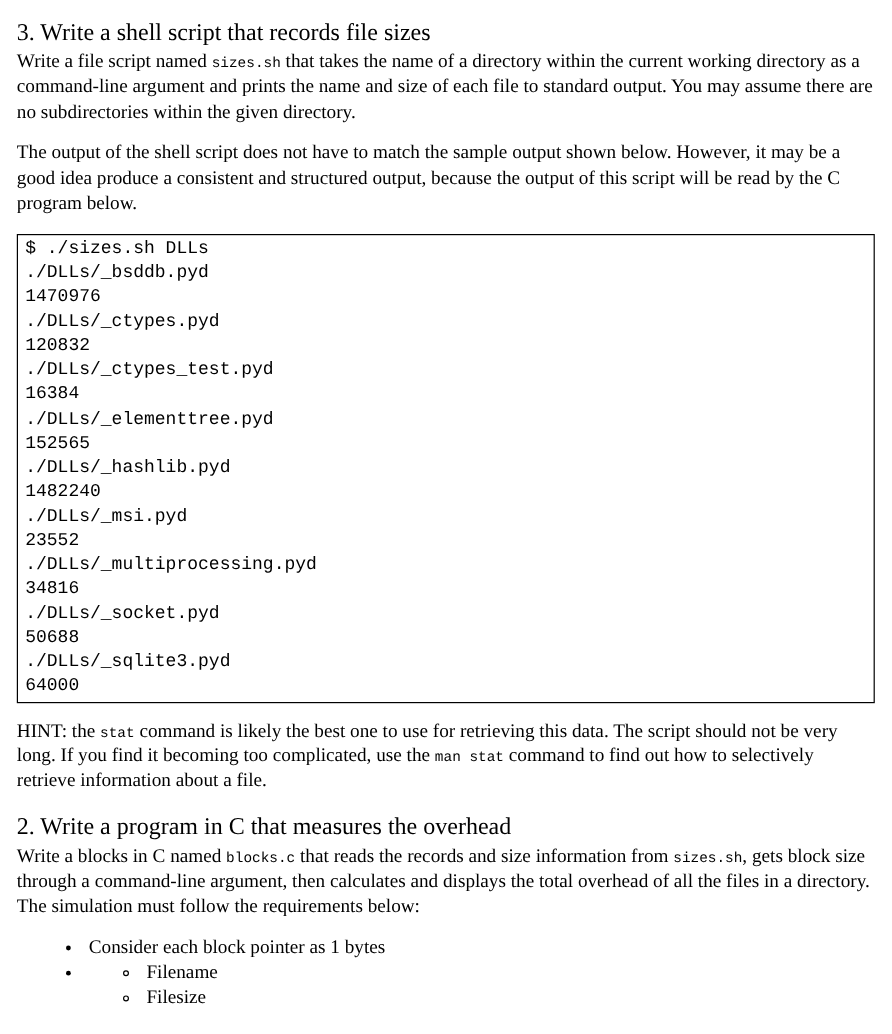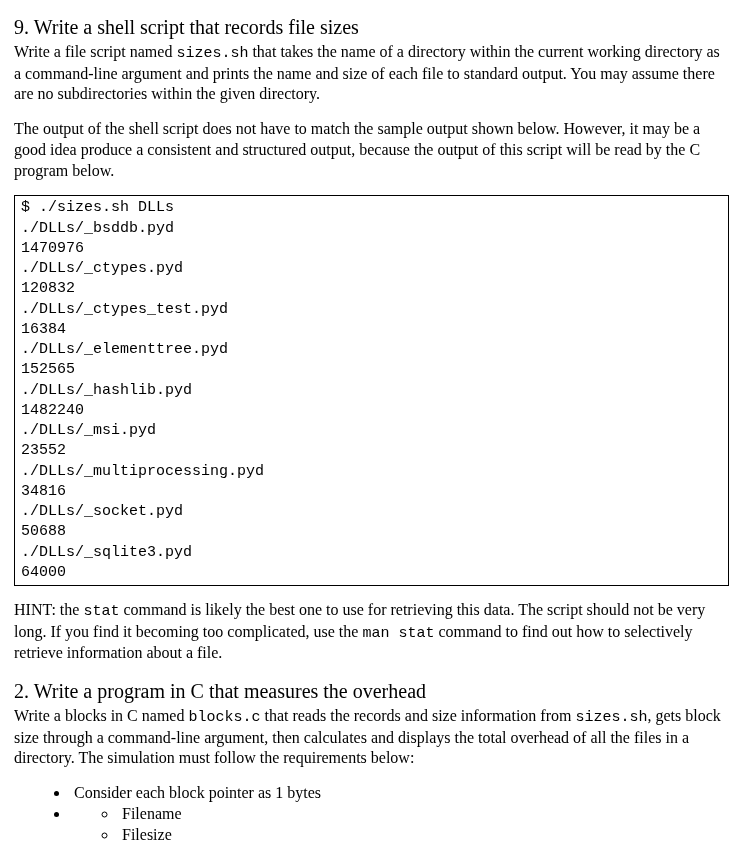--- a/index.html
+++ b/index.html
@@ -17,21 +17,21 @@
     font-family: "Times New Roman", Times, serif;
     font-size: 20px;
     font-weight: normal;
     margin: 4px 0 2px 0;
   }
   p {
     margin: 2px 0 14px 0;
   }
   .code-inline {
     font-family: "Courier New", Courier, monospace;
-    font-size: 15px;
+    font-size: 12px;
   }
   pre.codebox {
     font-family: "Courier New", Courier, monospace;
     font-size: 15px;
     border: 1px solid #000;
     padding: 2px 6px;
     margin: 4px 0 14px 0;
     white-space: pre;
     line-height: 1.35;
     overflow: hidden;
@@ -51,21 +51,21 @@
     padding-left: 44px;
   }
   ul.inner > li {
     margin: 0;
     padding-left: 4px;
   }
 </style>
 </head>
 <body>
 
-<h2>9. Write a shell script that records file sizes</h2>
+<h2>3. Write a shell script that records file sizes</h2>
 
 <p>
   <span>Write a file script named </span><span class="code-inline">sizes.sh</span><span> that takes the name of a directory within the current working directory as a command-line argument and prints the name and size of each file to standard output. You may assume there are no subdirectories within the given directory.</span>
 </p>
 
 <p>The output of the shell script does not have to match the sample output shown below. However, it may be a good idea produce a consistent and structured output, because the output of this script will be read by the C program below.</p>
 
 <pre class="codebox">$ ./sizes.sh DLLs
 ./DLLs/_bsddb.pyd
 1470976

